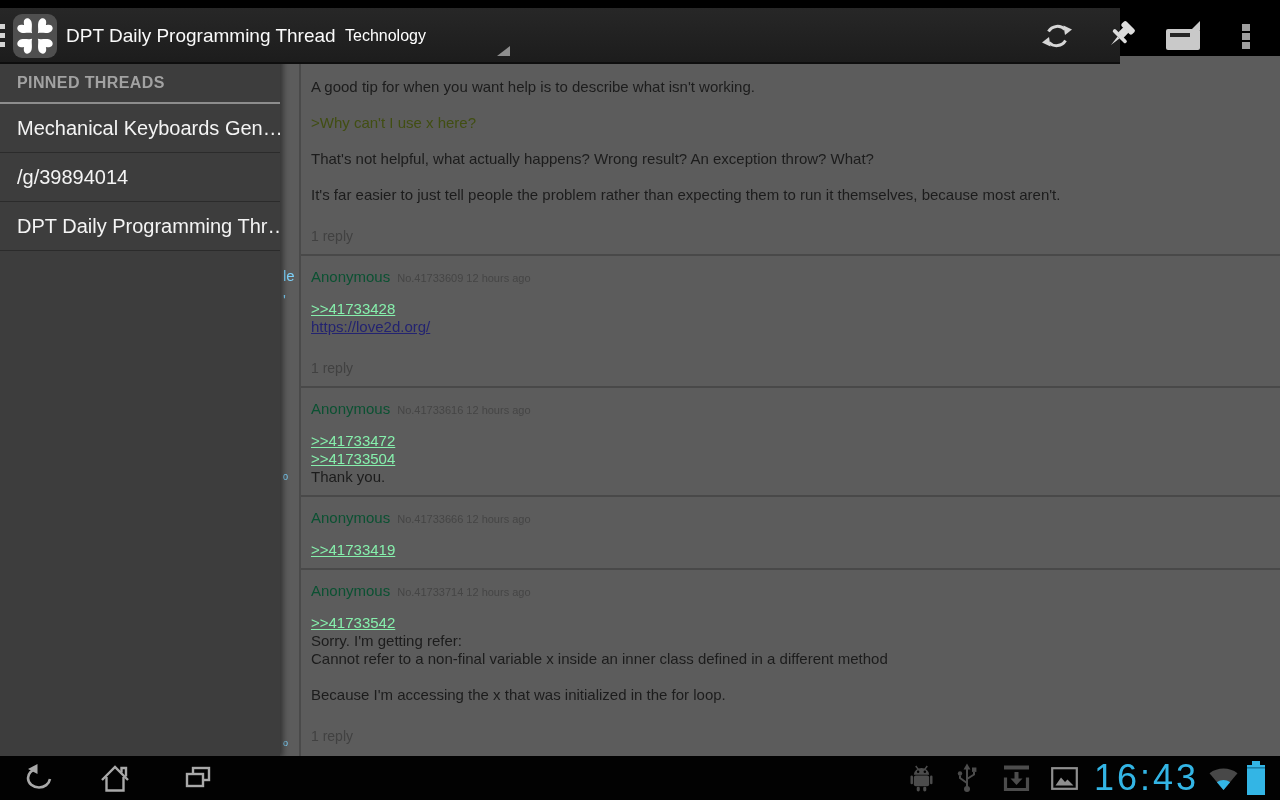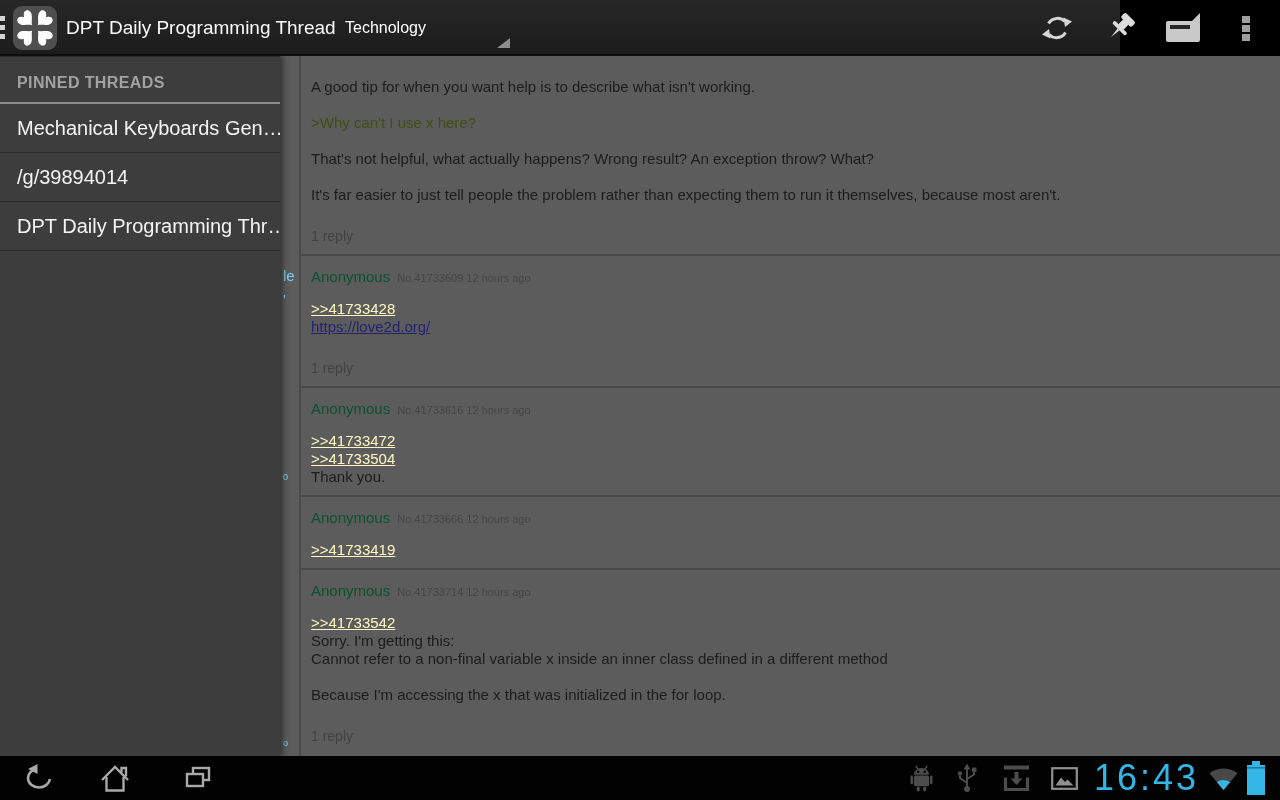--- a/index.html
+++ b/index.html
@@ -1,20 +1,20 @@
 <!DOCTYPE html>
 <html><head>
 <meta charset="utf-8">
 <style>
   html,body{margin:0;padding:0;background:#000;}
   .screen{position:relative;width:1280px;height:800px;overflow:hidden;background:#000;
           font-family:"Liberation Sans","DejaVu Sans",sans-serif;}
 
   
-  .actionbar{position:absolute;top:0;left:0;width:1120px;height:56px;
+  .actionbar{position:absolute;top:8px;left:0;width:1120px;height:56px;
              background:linear-gradient(#272727,#1c1c1c);
              box-shadow:inset 0 -2px 0 #0e0e0e;z-index:40;}
   .drawer-sliver{position:absolute;left:0;top:16px;width:5px;height:26px;overflow:hidden;}
   .drawer-sliver b{display:block;width:10px;height:5px;background:#d4d4d4;margin-bottom:4px;}
   .app-icon{position:absolute;left:13px;top:6px;width:44px;height:44px;border-radius:9px;
             background:#4f4f4f;display:flex;align-items:center;justify-content:center;}
   .ab-title{position:absolute;left:66px;top:0;line-height:56px;font-size:19px;color:#fafafa;white-space:nowrap;}
   .ab-spinner{position:absolute;left:345px;top:0;height:56px;line-height:56px;font-size:16px;color:#ffffff;}
   .spinner-caret{position:absolute;left:497px;top:38px;width:0;height:0;
                  border-left:13px solid transparent;border-bottom:10px solid #8e8e8e;}
@@ -32,21 +32,21 @@
   .vline{position:absolute;left:299px;top:0;width:2px;height:700px;background:#4a4a4a;}
   .posts{position:absolute;left:301px;top:0;right:0;height:700px;overflow:hidden;}
   .post{border-bottom:2px solid #494949;padding:13px 20px 9px 10px;}
   .post.first{padding-top:22px;}
   .post:last-child{border-bottom:none;}
   .post-header{margin-bottom:14px;line-height:16px;}
   .poster-name{color:#0b5132;font-size:15px;}
   .post-meta{color:#454545;font-size:11px;margin-left:7px;}
   .line{font-size:15px;line-height:18px;color:#1c1c1c;white-space:nowrap;}
   .line.green{color:#414e12;}
-  .line.quote{color:#fef9c3;text-decoration:underline;width:fit-content;}
+  .line.quote{color:#86efac;text-decoration:underline;width:fit-content;}
   .line.link{color:#232370;text-decoration:underline;width:fit-content;}
   .reply-count{color:#414141;font-size:14px;line-height:18px;margin-top:23px;width:fit-content;}
 
   
   .drawer{position:absolute;left:0;top:56px;width:280px;height:700px;background:#3d3d3d;
           box-shadow:3px 0 6px rgba(0,0,0,.45);z-index:30;border-top:1px solid #2a2a2a;}
   .drawer-header{padding:17px 0 10px 17px;font-size:16px;font-weight:bold;color:#a2a2a2;
                  letter-spacing:.4px;border-bottom:2px solid #8d8d8d;}
   .drawer-item{height:48px;line-height:48px;padding-left:17px;font-size:20px;color:#f4f4f4;
                border-bottom:1px solid #2b2b2b;white-space:nowrap;overflow:hidden;}
@@ -94,21 +94,21 @@
           <div class="line quote">&gt;&gt;41733504</div>
           <div class="line text">Thank you.</div>
         </div>
         <div class="post">
           <div class="post-header"><span class="poster-name">Anonymous</span><span class="post-meta">No.41733666 12 hours ago</span></div>
           <div class="line quote">&gt;&gt;41733419</div>
         </div>
         <div class="post">
           <div class="post-header"><span class="poster-name">Anonymous</span><span class="post-meta">No.41733714 12 hours ago</span></div>
           <div class="line quote">&gt;&gt;41733542</div>
-          <div class="line text">Sorry. I'm getting this:</div>
+          <div class="line text">Sorry. I'm getting refer:</div>
           <div class="line text">Cannot refer to a non-final variable x inside an inner class defined in a different method</div>
           <div class="line blank">&nbsp;</div>
           <div class="line text">Because I'm accessing the x that was initialized in the for loop.</div>
           <div class="reply-count">1 reply</div>
         </div>
       </div>
   </div>
 
   <div class="drawer">
     <div class="drawer-header">PINNED THREADS</div>

